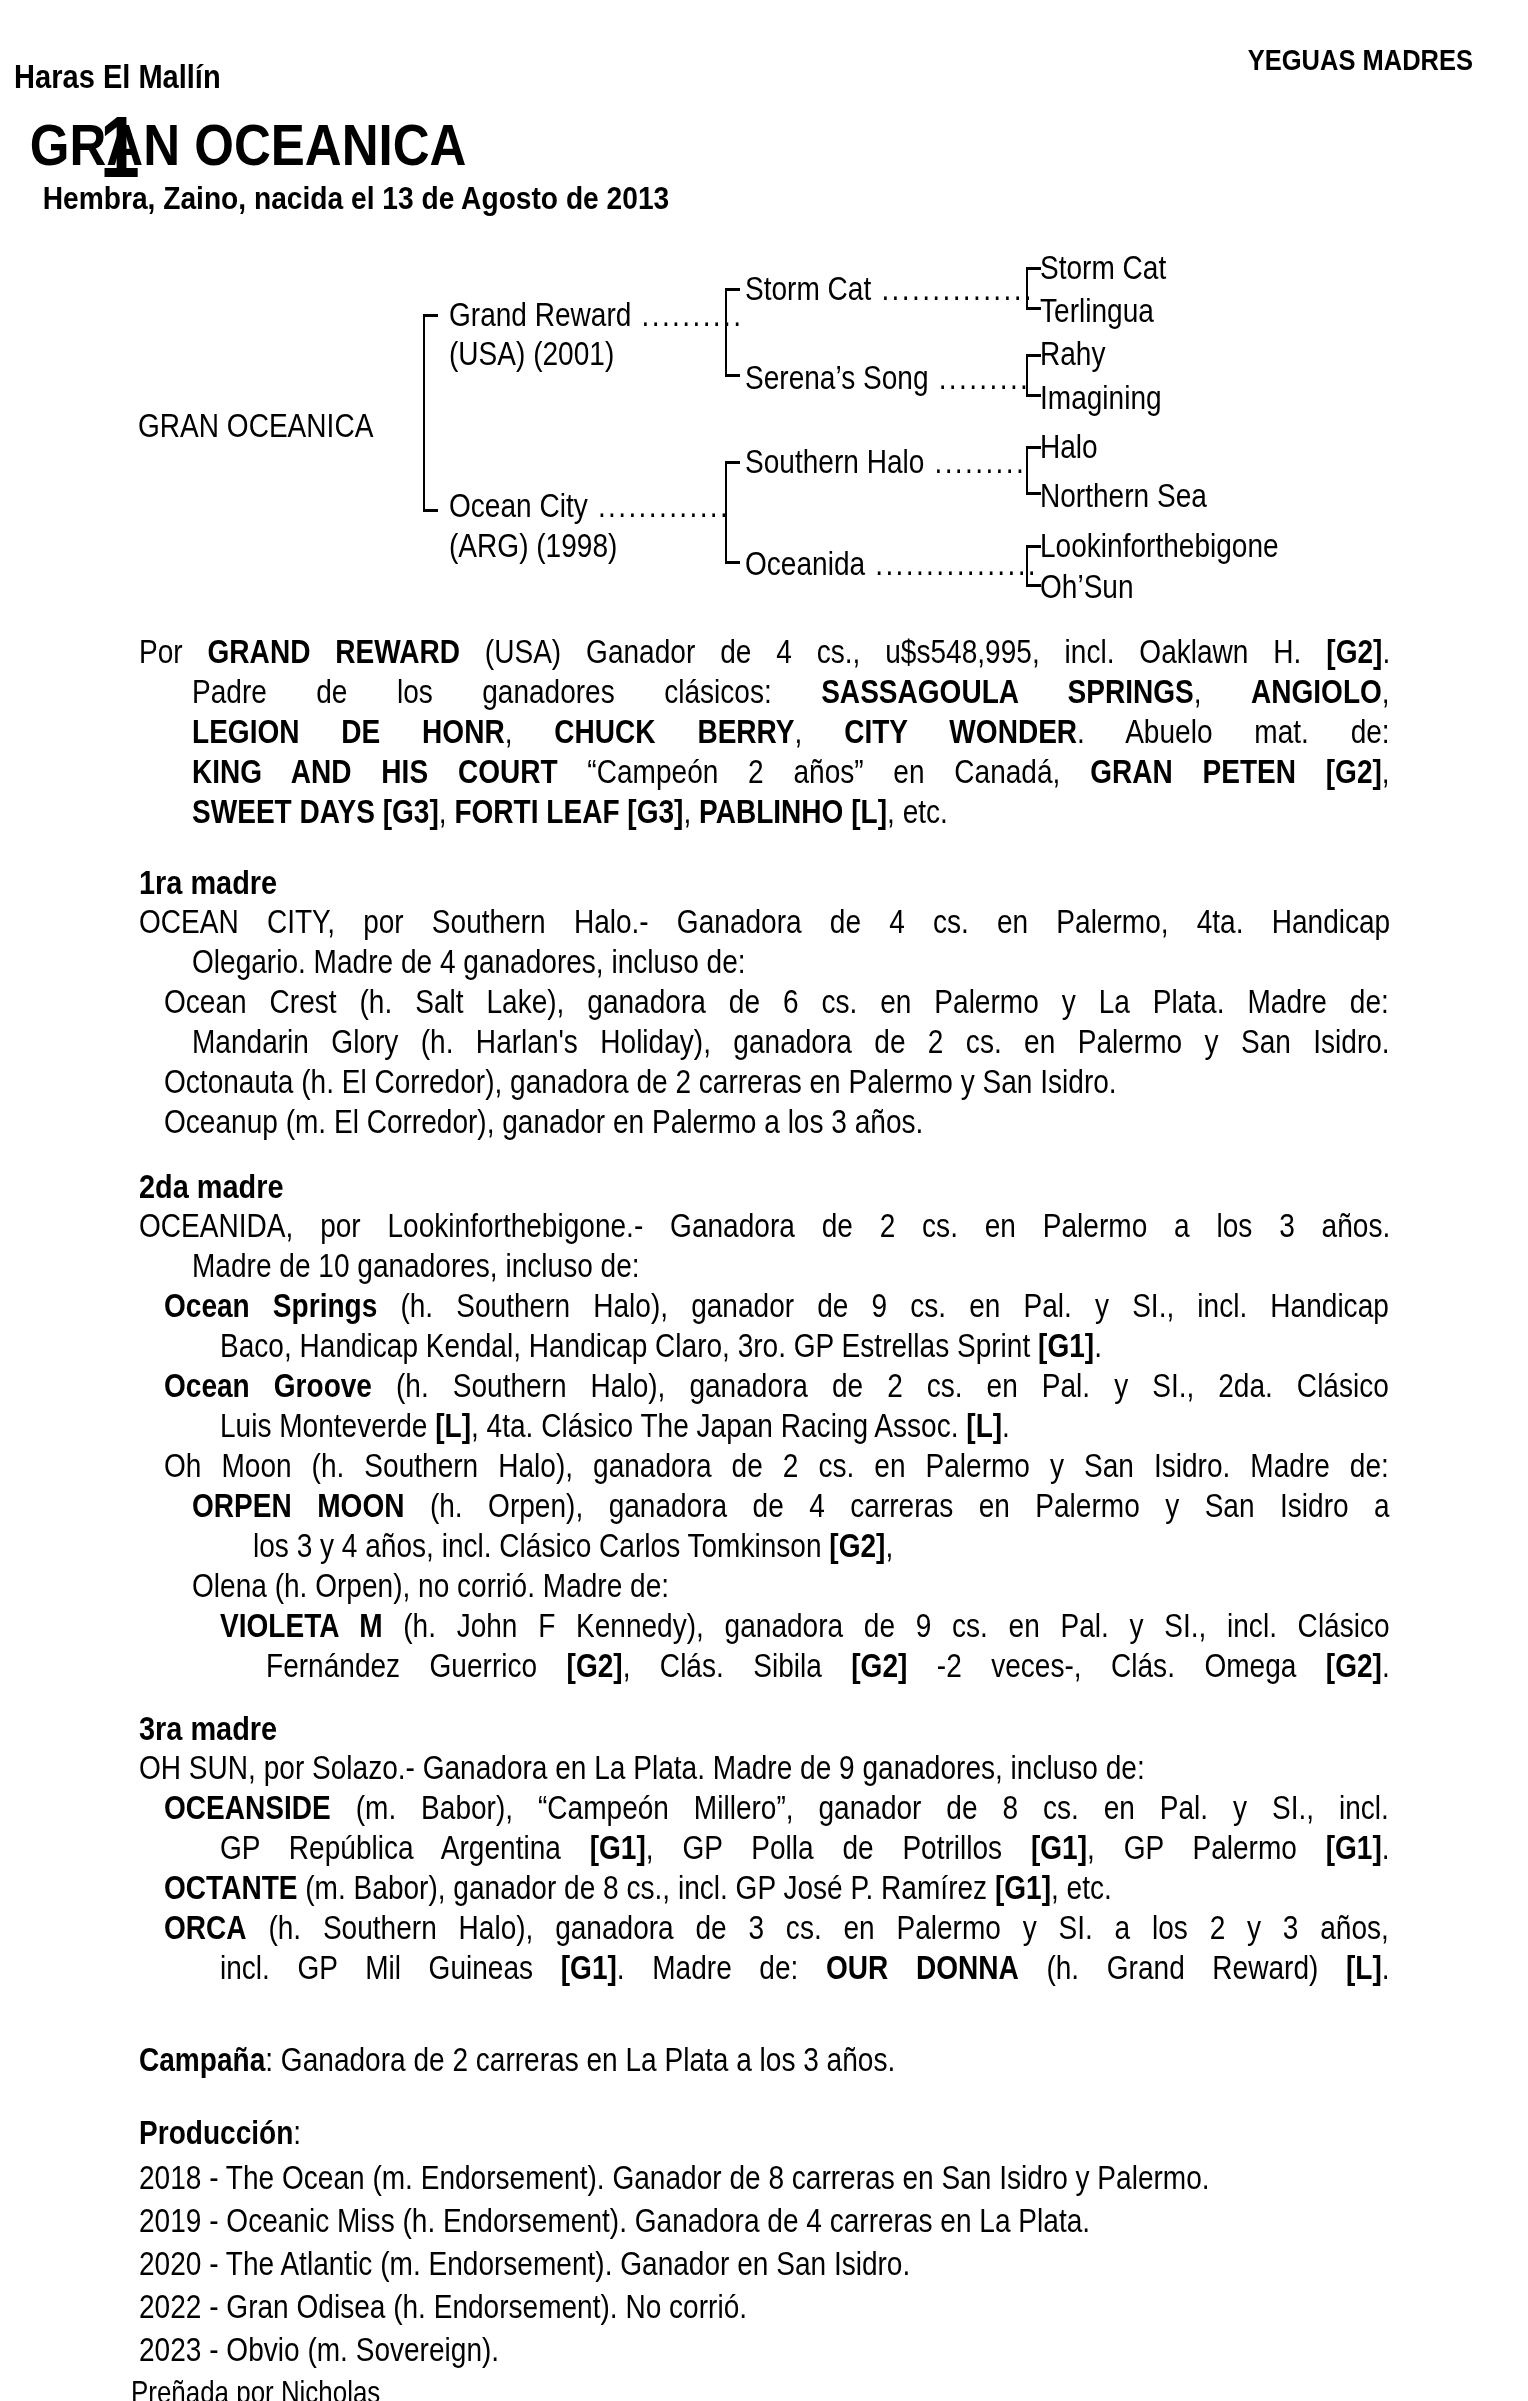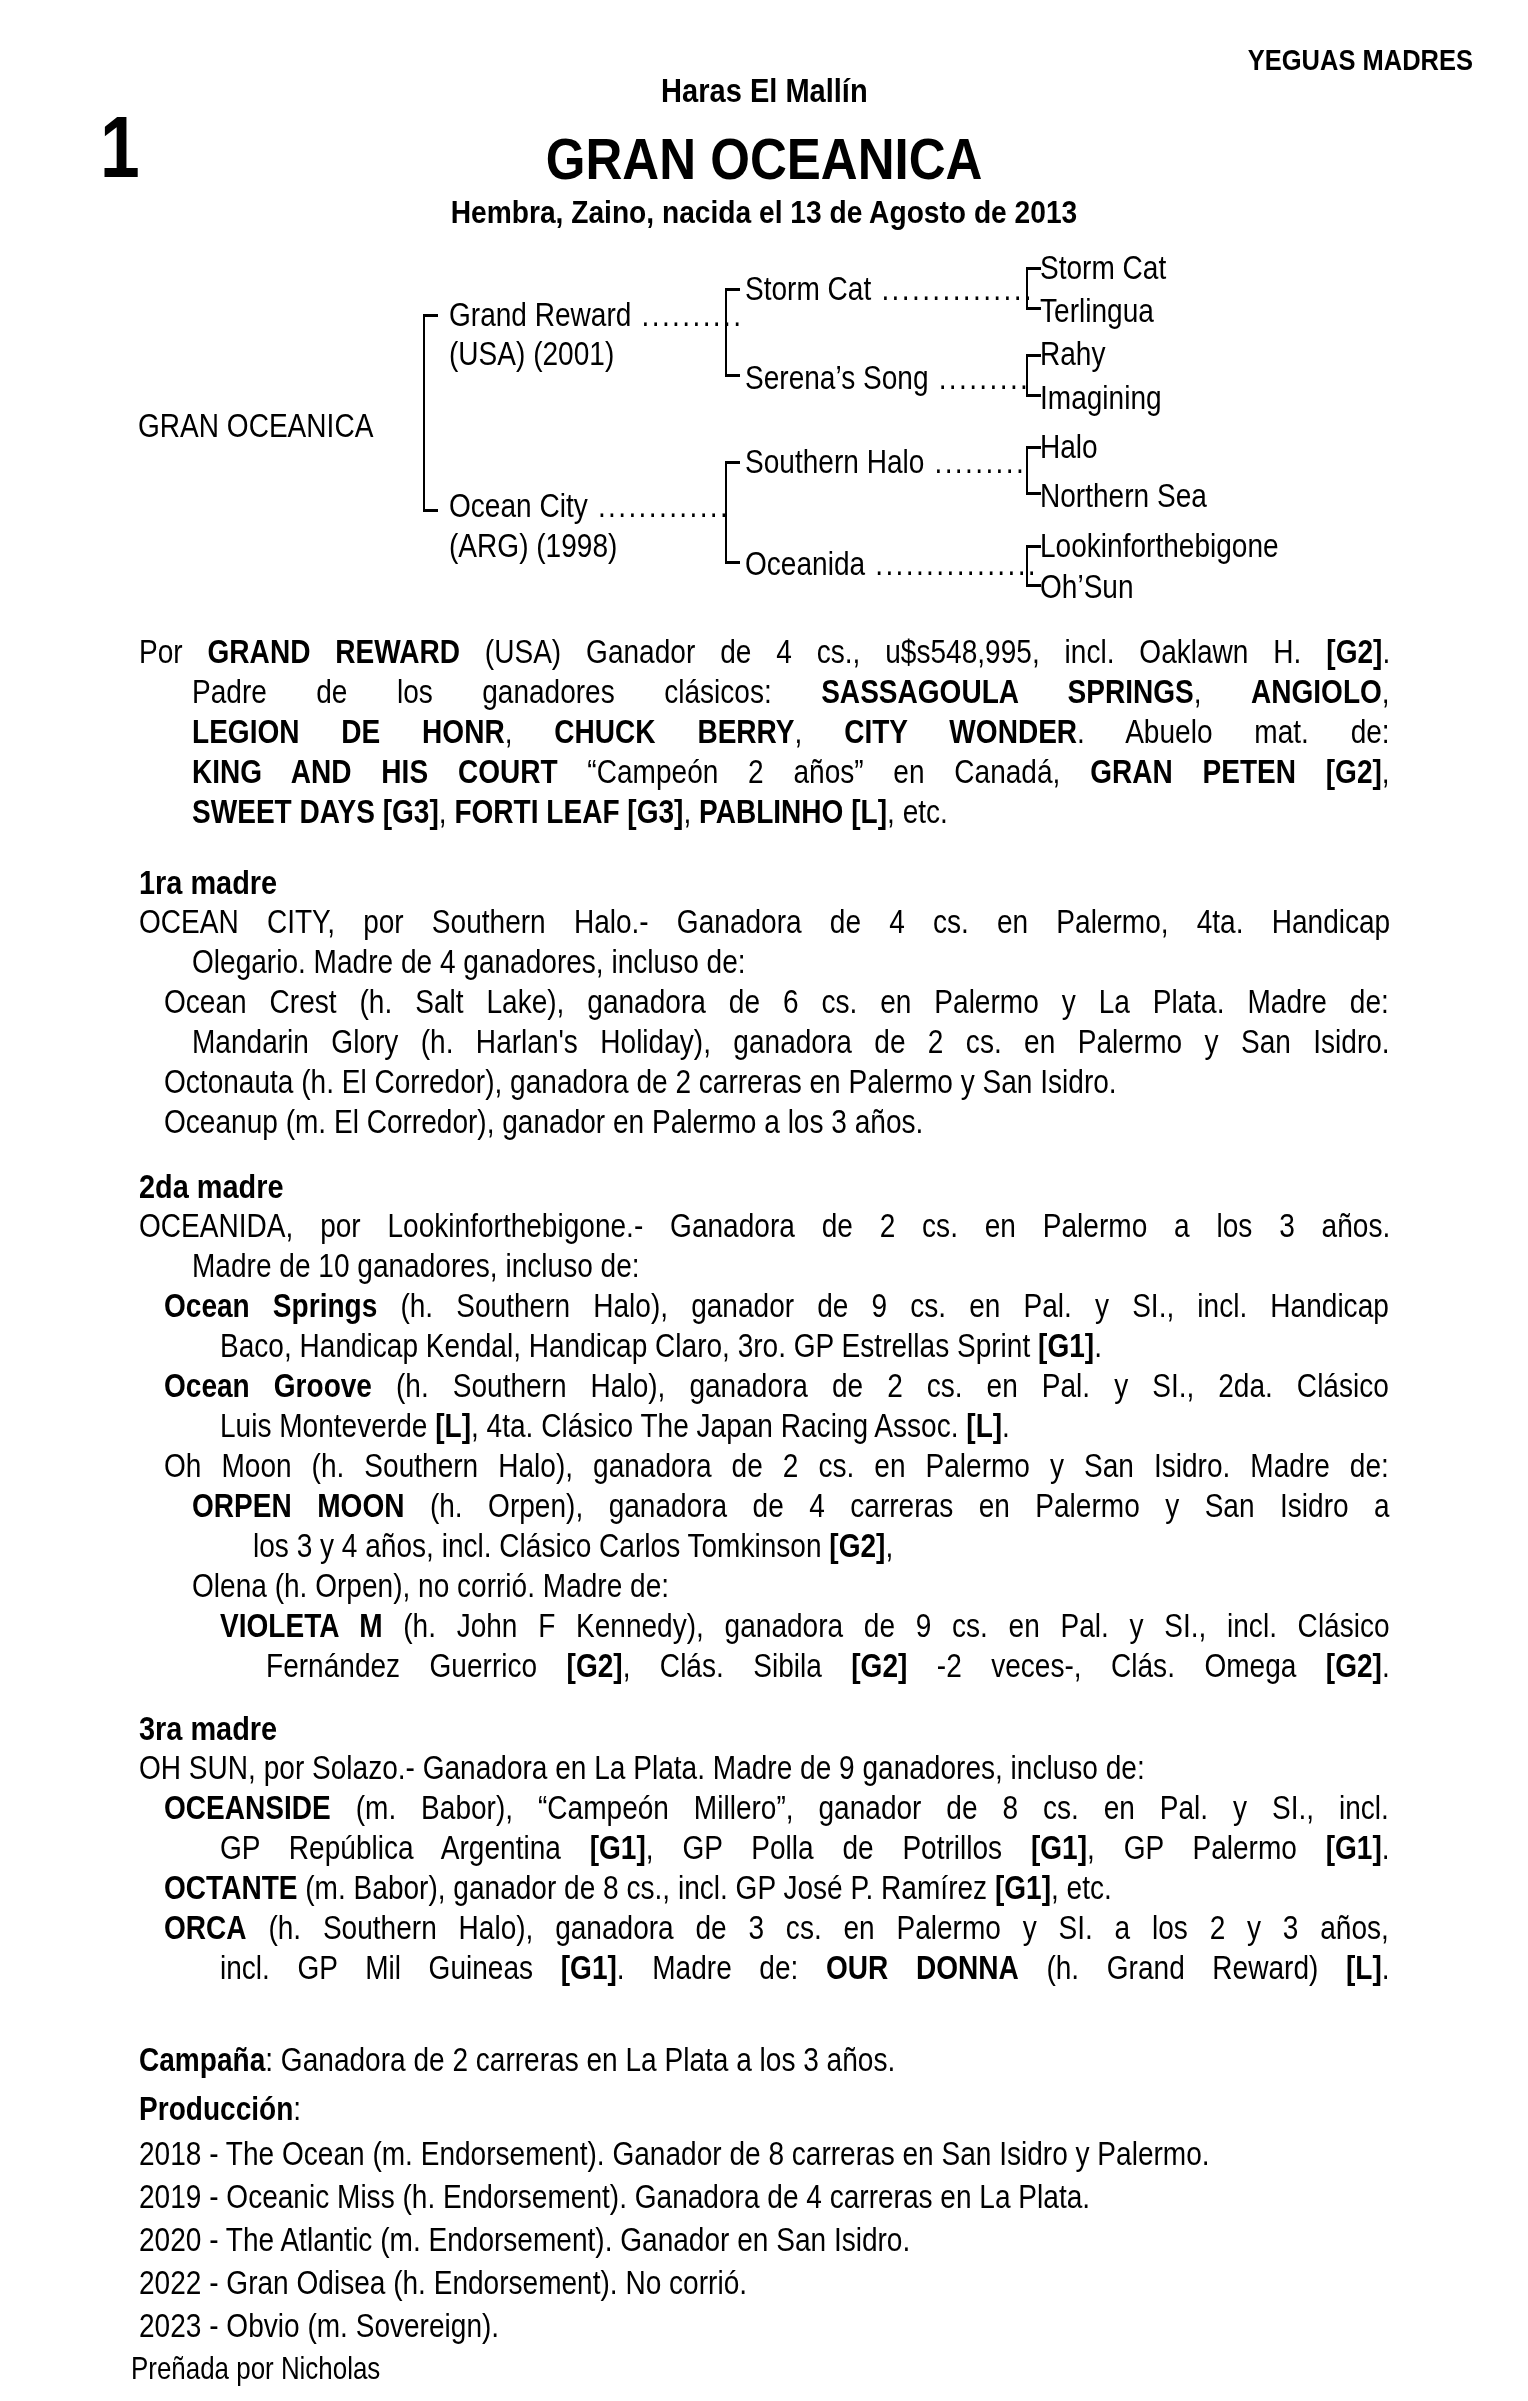--- a/index.html
+++ b/index.html
@@ -6,21 +6,21 @@
   #page{
     position:relative;
     width:1528px;height:2401px;
     background:#ffffff;
     color:#000;
     font-family:"Liberation Sans","DejaVu Sans",sans-serif;
     overflow:hidden;
   }
   
   .abs{position:absolute;}
-  .cwrap{left:0;width:100%;text-align:center;margin-top:14px;}
+  .cwrap{left:0;width:100%;text-align:left;}
   .cwrap > span{display:inline-block;transform:scaleX(.88);transform-origin:50% 50%;white-space:nowrap;}
   #farm{top:58px;font-size:33px;font-weight:bold;}
   #yeguas{top:43px;right:55px;font-size:30px;font-weight:bold;}
   #yeguas > span{display:inline-block;transform:scaleX(.85);transform-origin:100% 50%;white-space:nowrap;}
   #lot{top:103px;left:100px;font-size:87px;font-weight:bold;line-height:87px;transform:scaleX(.82);transform-origin:0 0;}
   #title{top:116px;font-size:58px;font-weight:bold;line-height:58px;}
   #subtitle{top:178px;font-size:32px;font-weight:bold;line-height:41px;}
   
   .tn{position:absolute;font-size:33px;line-height:39px;white-space:nowrap;transform:scaleX(.85);transform-origin:0 50%;}
   .tn .dots{letter-spacing:2.8px;}
@@ -43,21 +43,21 @@
   .i4{margin-left:253px;}
   .i5{margin-left:266px;} .js.i5{width:1322px;}
   .shead{
     font-size:34px;font-weight:bold;line-height:40px;height:40px;
     margin-left:139px;transform:scaleX(.85);transform-origin:0 50%;white-space:nowrap;
   }
   #h-dam1{margin-top:30px;}
   #h-dam2{margin-top:24px;}
   #h-dam3{margin-top:22px;}
   #campaign-line{margin-top:52px;}
-  #produccion-heading{margin-top:9px;}
+  #produccion-heading{margin-top:33px;}
   #production-list{margin-top:3px;}
   .pln{line-height:43px;height:43px;}
   #footer-note{font-size:30.5px;margin-left:131px;}
 </style>
 </head>
 <body>
 
 <div id="page">
 
   <div id="farm" class="abs cwrap"><span>Haras El Mallín</span></div>

